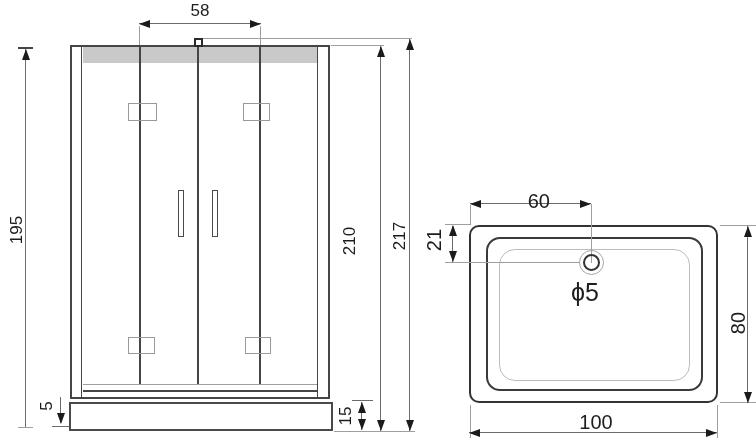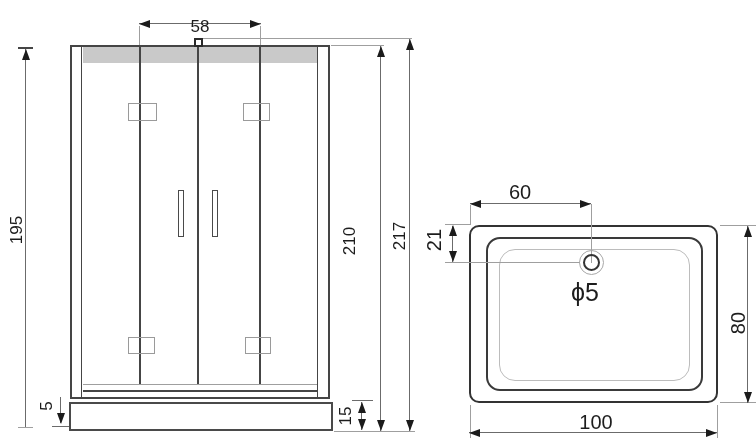--- a/index.html
+++ b/index.html
@@ -63,21 +63,21 @@
     <div class="rect" style="left:194px;top:38px;width:9px;height:9px;border-width:2px;border-color:#2a2a2a;"></div>
   </div>
 
   <div>
 
     <div class="dim" style="left:139px;top:23px;width:122px;height:1px;"></div>
     <div class="al" style="left:139px;top:19.5px;"></div>
     <div class="ar" style="left:250px;top:19.5px;"></div>
     <div class="lt" style="left:139px;top:26px;width:1px;height:19px;"></div>
     <div class="lt" style="left:260px;top:26px;width:1px;height:19px;"></div>
-    <div class="lbl" style="left:170px;top:1px;margin-top:16px;">58</div>
+    <div class="lbl" style="left:170px;top:1px;">58</div>
 
     <div class="ln" style="left:18px;top:47px;width:15px;height:2px;"></div>
     <div class="dim" style="left:25px;top:49px;width:1px;height:379px;"></div>
     <div class="au" style="left:21.5px;top:49px;"></div>
     <div class="lt" style="left:18px;top:427px;width:15px;height:1px;"></div>
     <div class="lbl rot" style="left:-13px;top:220px;">195</div>
 
     <div class="dim" style="left:60px;top:397px;width:1px;height:26px;"></div>
     <div class="ad" style="left:56.5px;top:413px;"></div>
     <div class="dim" style="left:52px;top:426px;width:17px;height:1px;"></div>
@@ -114,21 +114,21 @@
     <div class="circ" style="left:579px;top:250px;width:25px;height:25px;border:1px solid #a8a8a8;"></div>
     <div class="circ" style="left:583px;top:254px;width:17px;height:17px;border:2px solid #333;"></div>
   </div>
 
   <div>
 
     <div class="dim" style="left:470px;top:203px;width:121px;height:1px;"></div>
     <div class="al" style="left:470px;top:199.5px;"></div>
     <div class="ar" style="left:580px;top:199.5px;"></div>
     <div class="lt" style="left:470px;top:205px;width:1px;height:20px;"></div>
-    <div class="lbl lbl-lg" style="left:490px;top:181px;">60</div>
+    <div class="lbl lbl-lg" style="left:490px;top:190px;text-align:right;">60</div>
 
     <div class="lt" style="left:445px;top:224px;width:25px;height:1px;"></div>
     <div class="dim" style="left:452px;top:226px;width:1px;height:36px;"></div>
     <div class="au" style="left:448.5px;top:225px;"></div>
     <div class="ad" style="left:448.5px;top:251px;"></div>
     <div class="lbl lbl-lg rot" style="left:404px;top:229px;">21</div>
 
     <div class="lbl lbl-xl" style="left:555px;top:279px;">ϕ5</div>
 
     <div class="lt" style="left:720px;top:225px;width:36px;height:1px;"></div>

